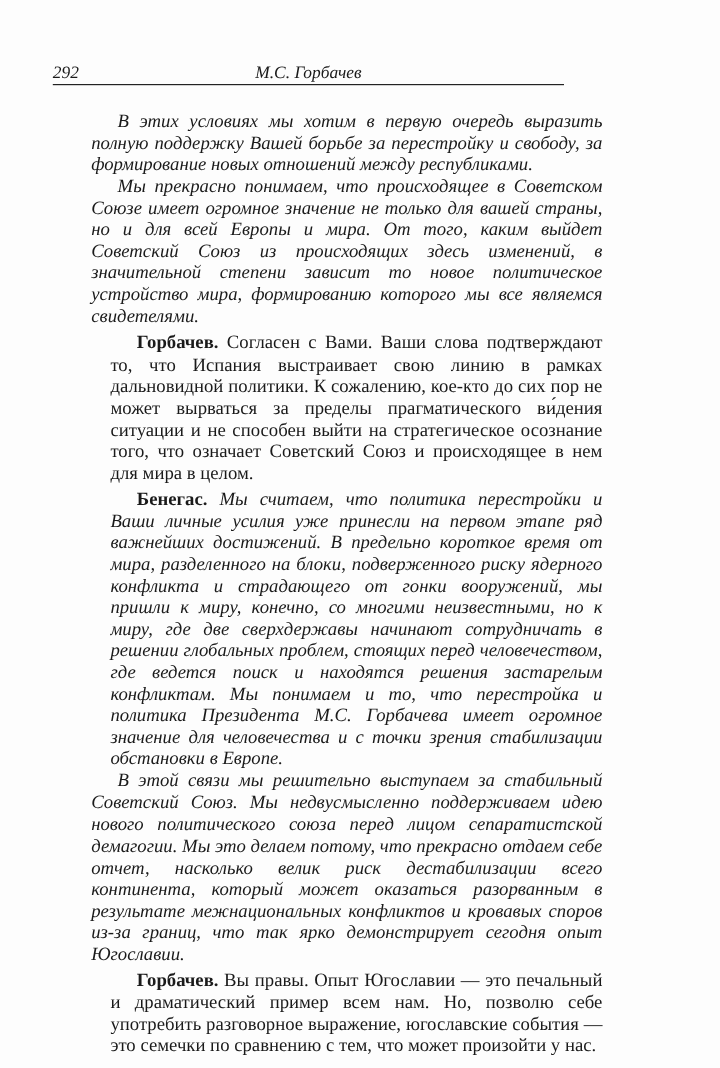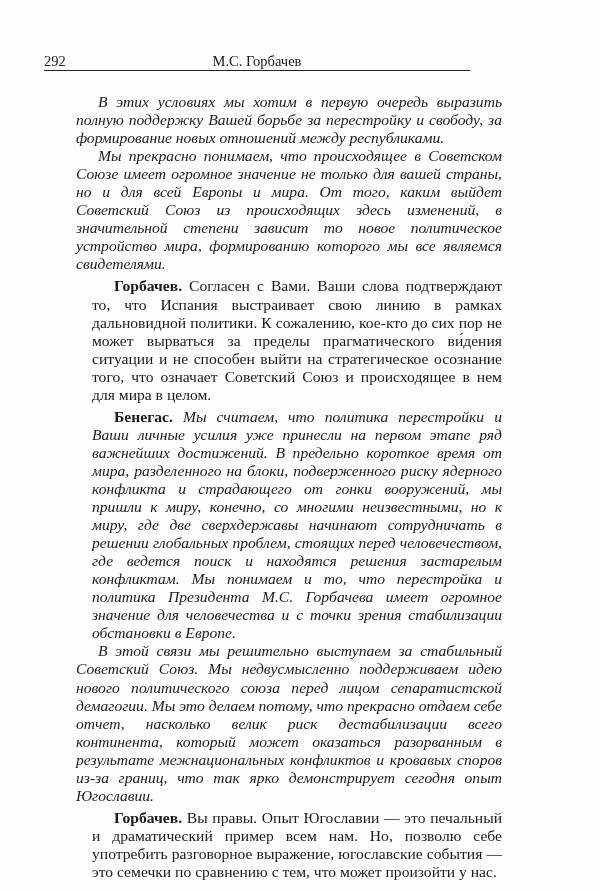--- a/index.html
+++ b/index.html
@@ -16,20 +16,21 @@
     color: #1a1a1a;
   }
   .page-header {
     position: absolute;
     left: 44px;
     top: 53px;
     width: 426px;
     height: 16px;
     font-size: 14.5px;
     line-height: 16px;
+    font-style: italic;
   }
   .page-number {
     position: absolute;
     left: 0;
     top: 0;
   }
   .running-title {
     position: absolute;
     left: 0;
     right: 0;

